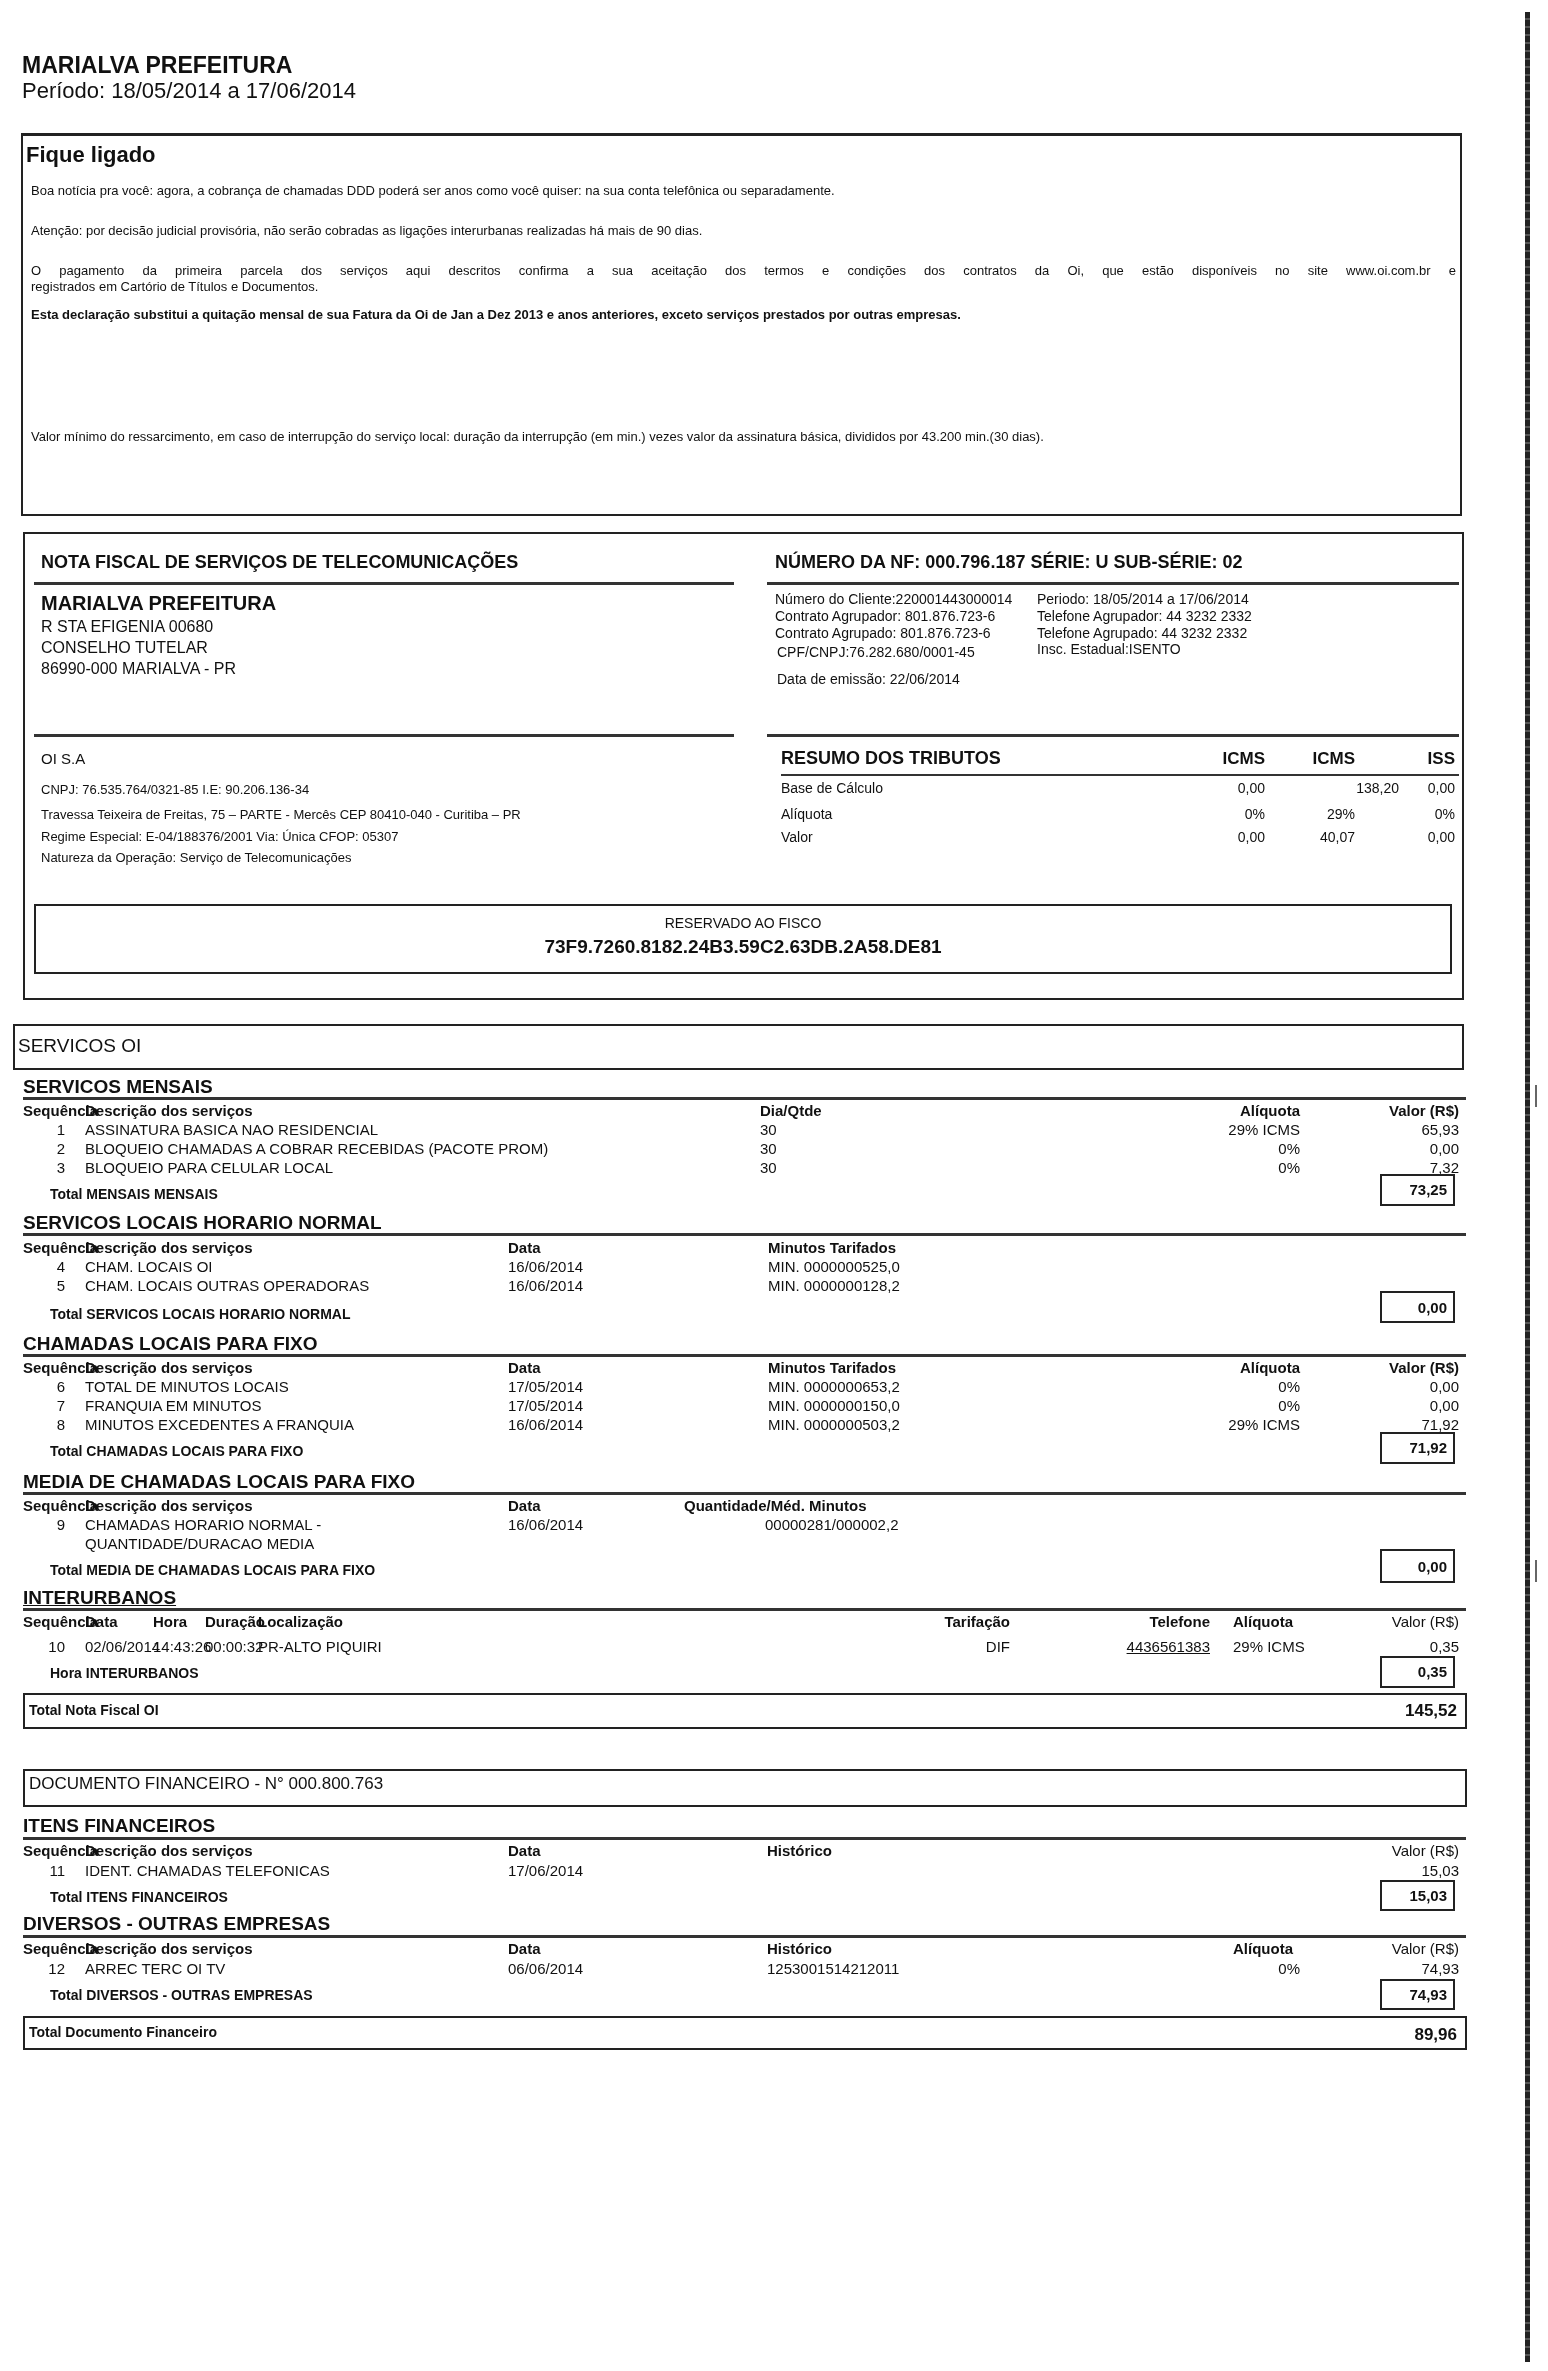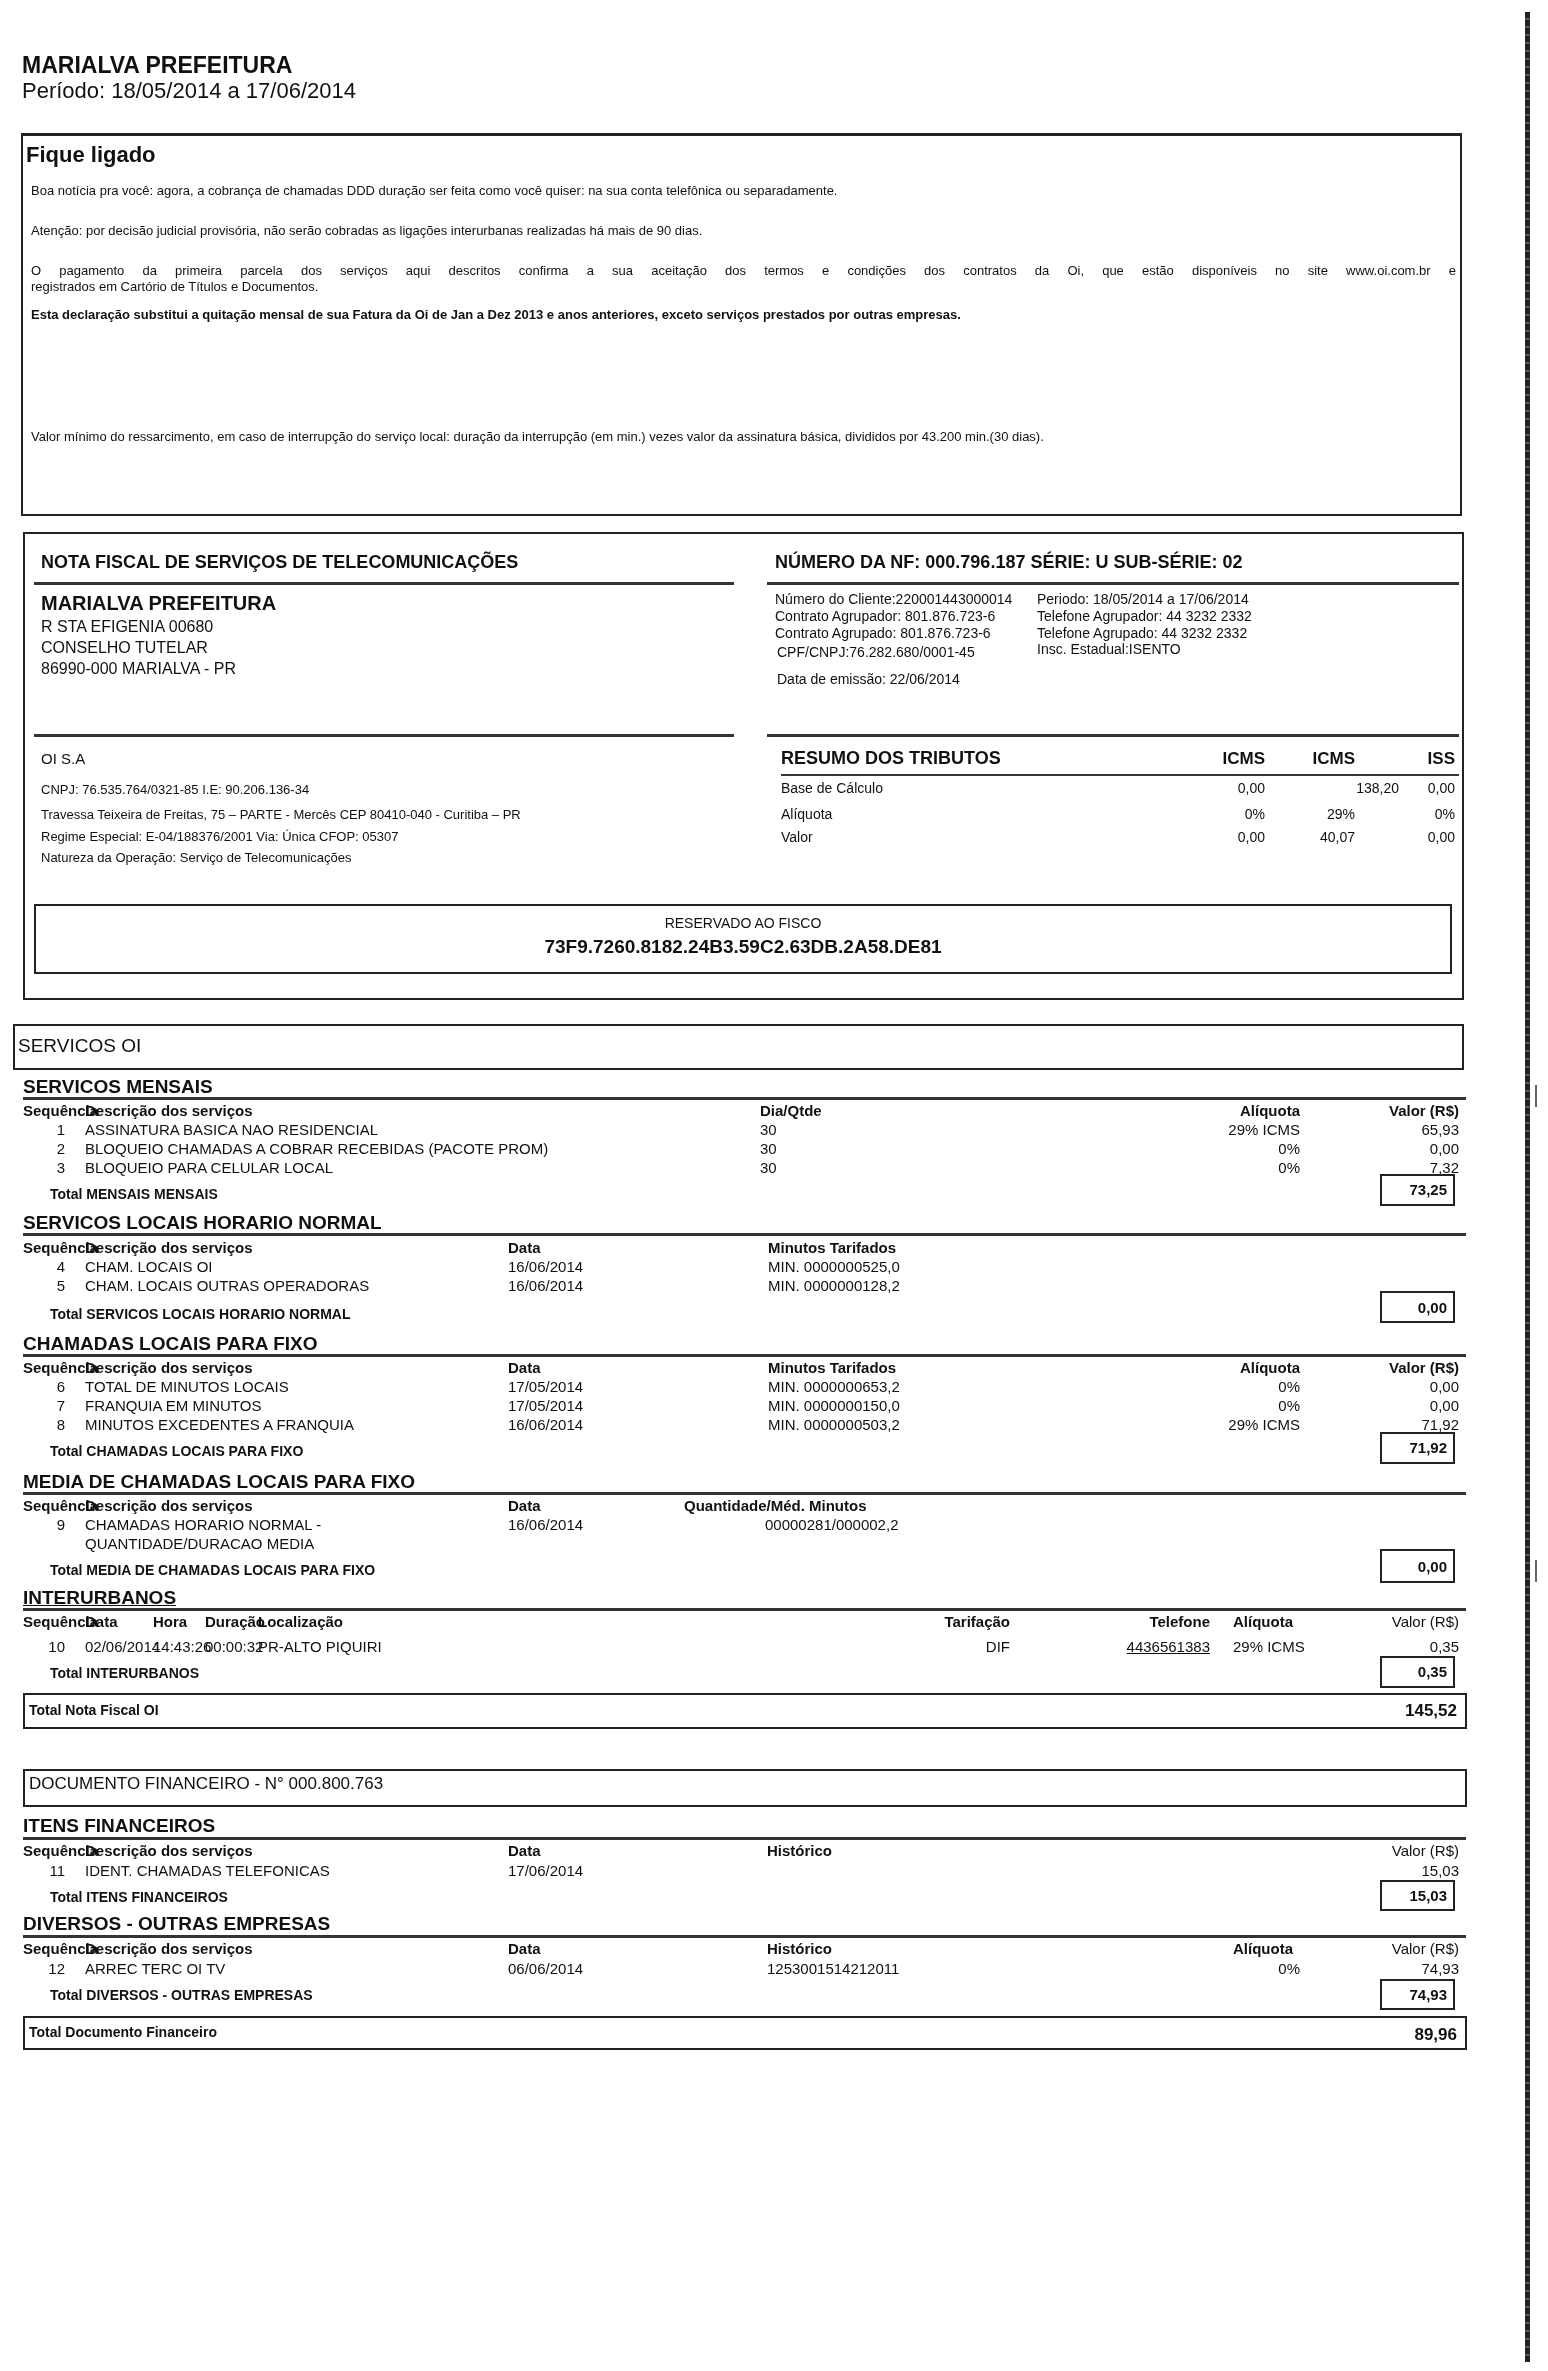--- a/index.html
+++ b/index.html
@@ -29,21 +29,21 @@
 
 <div class="edge"></div>
 <div class="edge-mark" style="left:1535px;top:1085px;height:22px;"></div>
 <div class="edge-mark" style="left:1535px;top:1560px;height:22px;"></div>
 
 <div class="abs b" style="left:22px;top:52px;font-size:23px;line-height:26px;">MARIALVA PREFEITURA</div>
 <div class="abs" style="left:22px;top:78px;font-size:22px;line-height:26px;">Período: 18/05/2014 a 17/06/2014</div>
 
 <div class="box" style="left:21px;top:133px;width:1441px;height:383px;border-top-width:3px;">
   <div class="abs b" style="left:3px;top:6px;font-size:22px;line-height:26px;">Fique ligado</div>
-  <div class="abs t13" style="left:8px;top:47px;">Boa notícia pra você: agora, a cobrança de chamadas DDD duração ser feita como você quiser: na sua conta telefônica ou separadamente.</div>
+  <div class="abs t13" style="left:8px;top:47px;">Boa notícia pra você: agora, a cobrança de chamadas DDD poderá ser anos como você quiser: na sua conta telefônica ou separadamente.</div>
   <div class="abs t13" style="left:8px;top:87px;">Atenção: por decisão judicial provisória, não serão cobradas as ligações interurbanas realizadas há mais de 90 dias.</div>
   <div class="abs t13" style="left:8px;top:127px;width:1425px;text-align:justify;text-align-last:justify;">O pagamento da primeira parcela dos serviços aqui descritos confirma a sua aceitação dos termos e condições dos contratos da Oi, que estão disponíveis no site www.oi.com.br e</div>
   <div class="abs t13" style="left:8px;top:143px;">registrados em Cartório de Títulos e Documentos.</div>
   <div class="abs t13 b" style="left:8px;top:171px;">Esta declaração substitui a quitação mensal de sua Fatura da Oi de Jan a Dez 2013 e anos anteriores, exceto serviços prestados por outras empresas.</div>
   <div class="abs t13" style="left:8px;top:293px;">Valor mínimo do ressarcimento, em caso de interrupção do serviço local: duração da interrupção (em min.) vezes valor da assinatura básica, divididos por 43.200 min.(30 dias).</div>
 </div>
 
 <div class="box" style="left:23px;top:532px;width:1441px;height:468px;">
   <div class="abs b" style="left:16px;top:18px;font-size:18px;line-height:21px;">NOTA FISCAL DE SERVIÇOS DE TELECOMUNICAÇÕES</div>
   <div class="abs b" style="left:750px;top:18px;font-size:18px;line-height:21px;">NÚMERO DA NF: 000.796.187  SÉRIE: U SUB-SÉRIE: 02</div>
@@ -237,21 +237,21 @@
     <div class="abs t15 right" style="left:23px;top:1638px;width:42px;">10</div>
     <div class="abs t15" style="left:85px;top:1638px;">02/06/2014</div>
     <div class="abs t15" style="left:153px;top:1638px;">14:43:26</div>
     <div class="abs t15" style="left:205px;top:1638px;">00:00:32</div>
     <div class="abs t15" style="left:258px;top:1638px;">PR-ALTO PIQUIRI</div>
     <div class="abs t15 right" style="left:870px;top:1638px;width:140px;">DIF</div>
     <div class="abs t15 right" style="left:1060px;top:1638px;width:150px;text-decoration:underline;">4436561383</div>
     <div class="abs t15" style="left:1233px;top:1638px;">29% ICMS</div>
     <div class="abs t15 right" style="left:1340px;top:1638px;width:119px;">0,35</div>
   </div>
-  <div class="abs hdr" style="left:50px;top:1665px;font-size:14px;">Total INTERURBANOS</div>
+  <div class="abs hdr" style="left:50px;top:1665px;font-size:14px;">Hora INTERURBANOS</div>
   <div class="totbox" style="left:1380px;top:1656px;height:32px;line-height:28px;">0,35</div>
 </div>
 
 <div class="box" style="left:23px;top:1693px;width:1444px;height:36px;">
   <div class="abs hdr" style="left:4px;top:7px;font-size:14px;">Total Nota Fiscal  OI</div>
   <div class="abs b right" style="right:8px;top:6px;font-size:17px;line-height:20px;">145,52</div>
 </div>
 
 <div class="box" style="left:23px;top:1769px;width:1444px;height:38px;">
   <div class="abs" style="left:4px;top:3px;font-size:17px;line-height:20px;">DOCUMENTO FINANCEIRO - N° 000.800.763</div>

